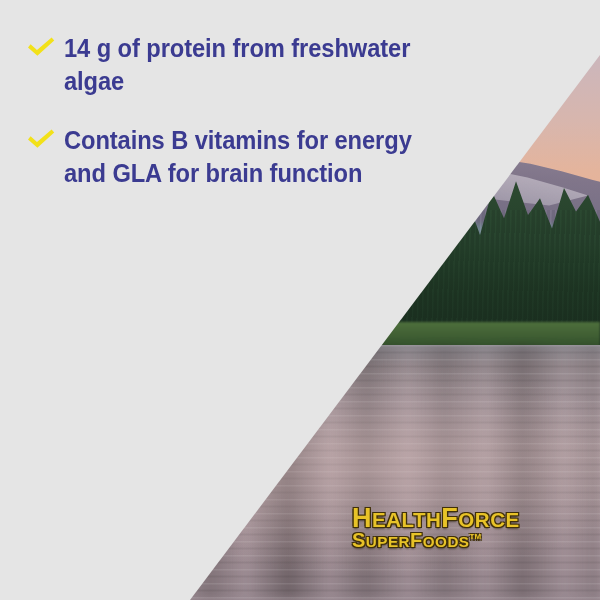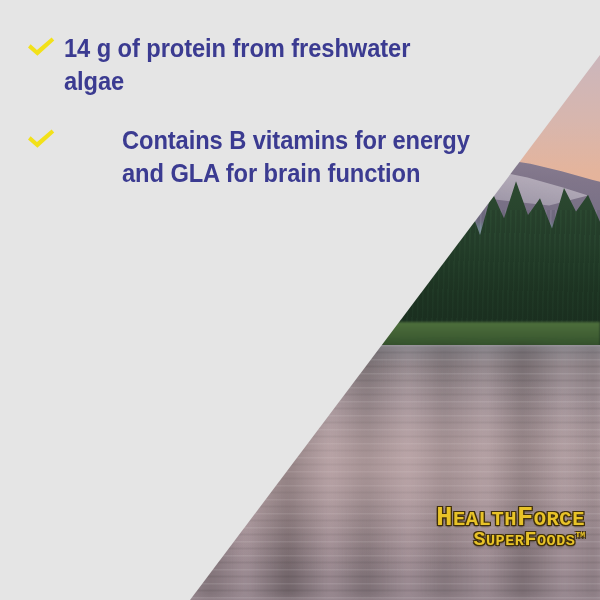--- a/index.html
+++ b/index.html
@@ -176,21 +176,21 @@
     position: absolute;
     left: 26px;
     top: 32px;
     width: 470px;
   }
   .bullet {
     display: flex;
     align-items: flex-start;
     margin-bottom: 26px;
   }
-  .bullet:last-child { margin-bottom: 0; justify-content: space-between; }
+  .bullet:last-child { margin-bottom: 0; }
   .check-icon {
     flex: 0 0 auto;
     width: 30px;
     height: 28px;
     margin-right: 8px;
     margin-top: 2px;
   }
   .check-icon svg { display: block; width: 100%; height: 100%; }
   .bullet-text {
     color: #3b3b91;
@@ -199,25 +199,25 @@
     font-weight: 700;
     letter-spacing: -0.1px;
     transform: scaleX(0.93);
     transform-origin: left center;
     white-space: pre-line;
   }
 
   
   .logo {
     position: absolute;
-    left: 370px;
+    left: 352px;
     top: 505px;
     width: 215px;
-    text-align: right;
-    font-family: Liberation Mono, monospace;
+    text-align: left;
+    font-family: Liberation Sans, sans-serif;
     font-weight: 700;
     line-height: 1.0;
     color: #e8c328;
     text-shadow:
       -1.2px -1.2px 0 #40300a,  1.2px -1.2px 0 #40300a,
       -1.2px  1.2px 0 #40300a,  1.2px  1.2px 0 #40300a,
        0 2px 2px rgba(30,20,5,.55);
   }
   .logo-line {
     display: block;

